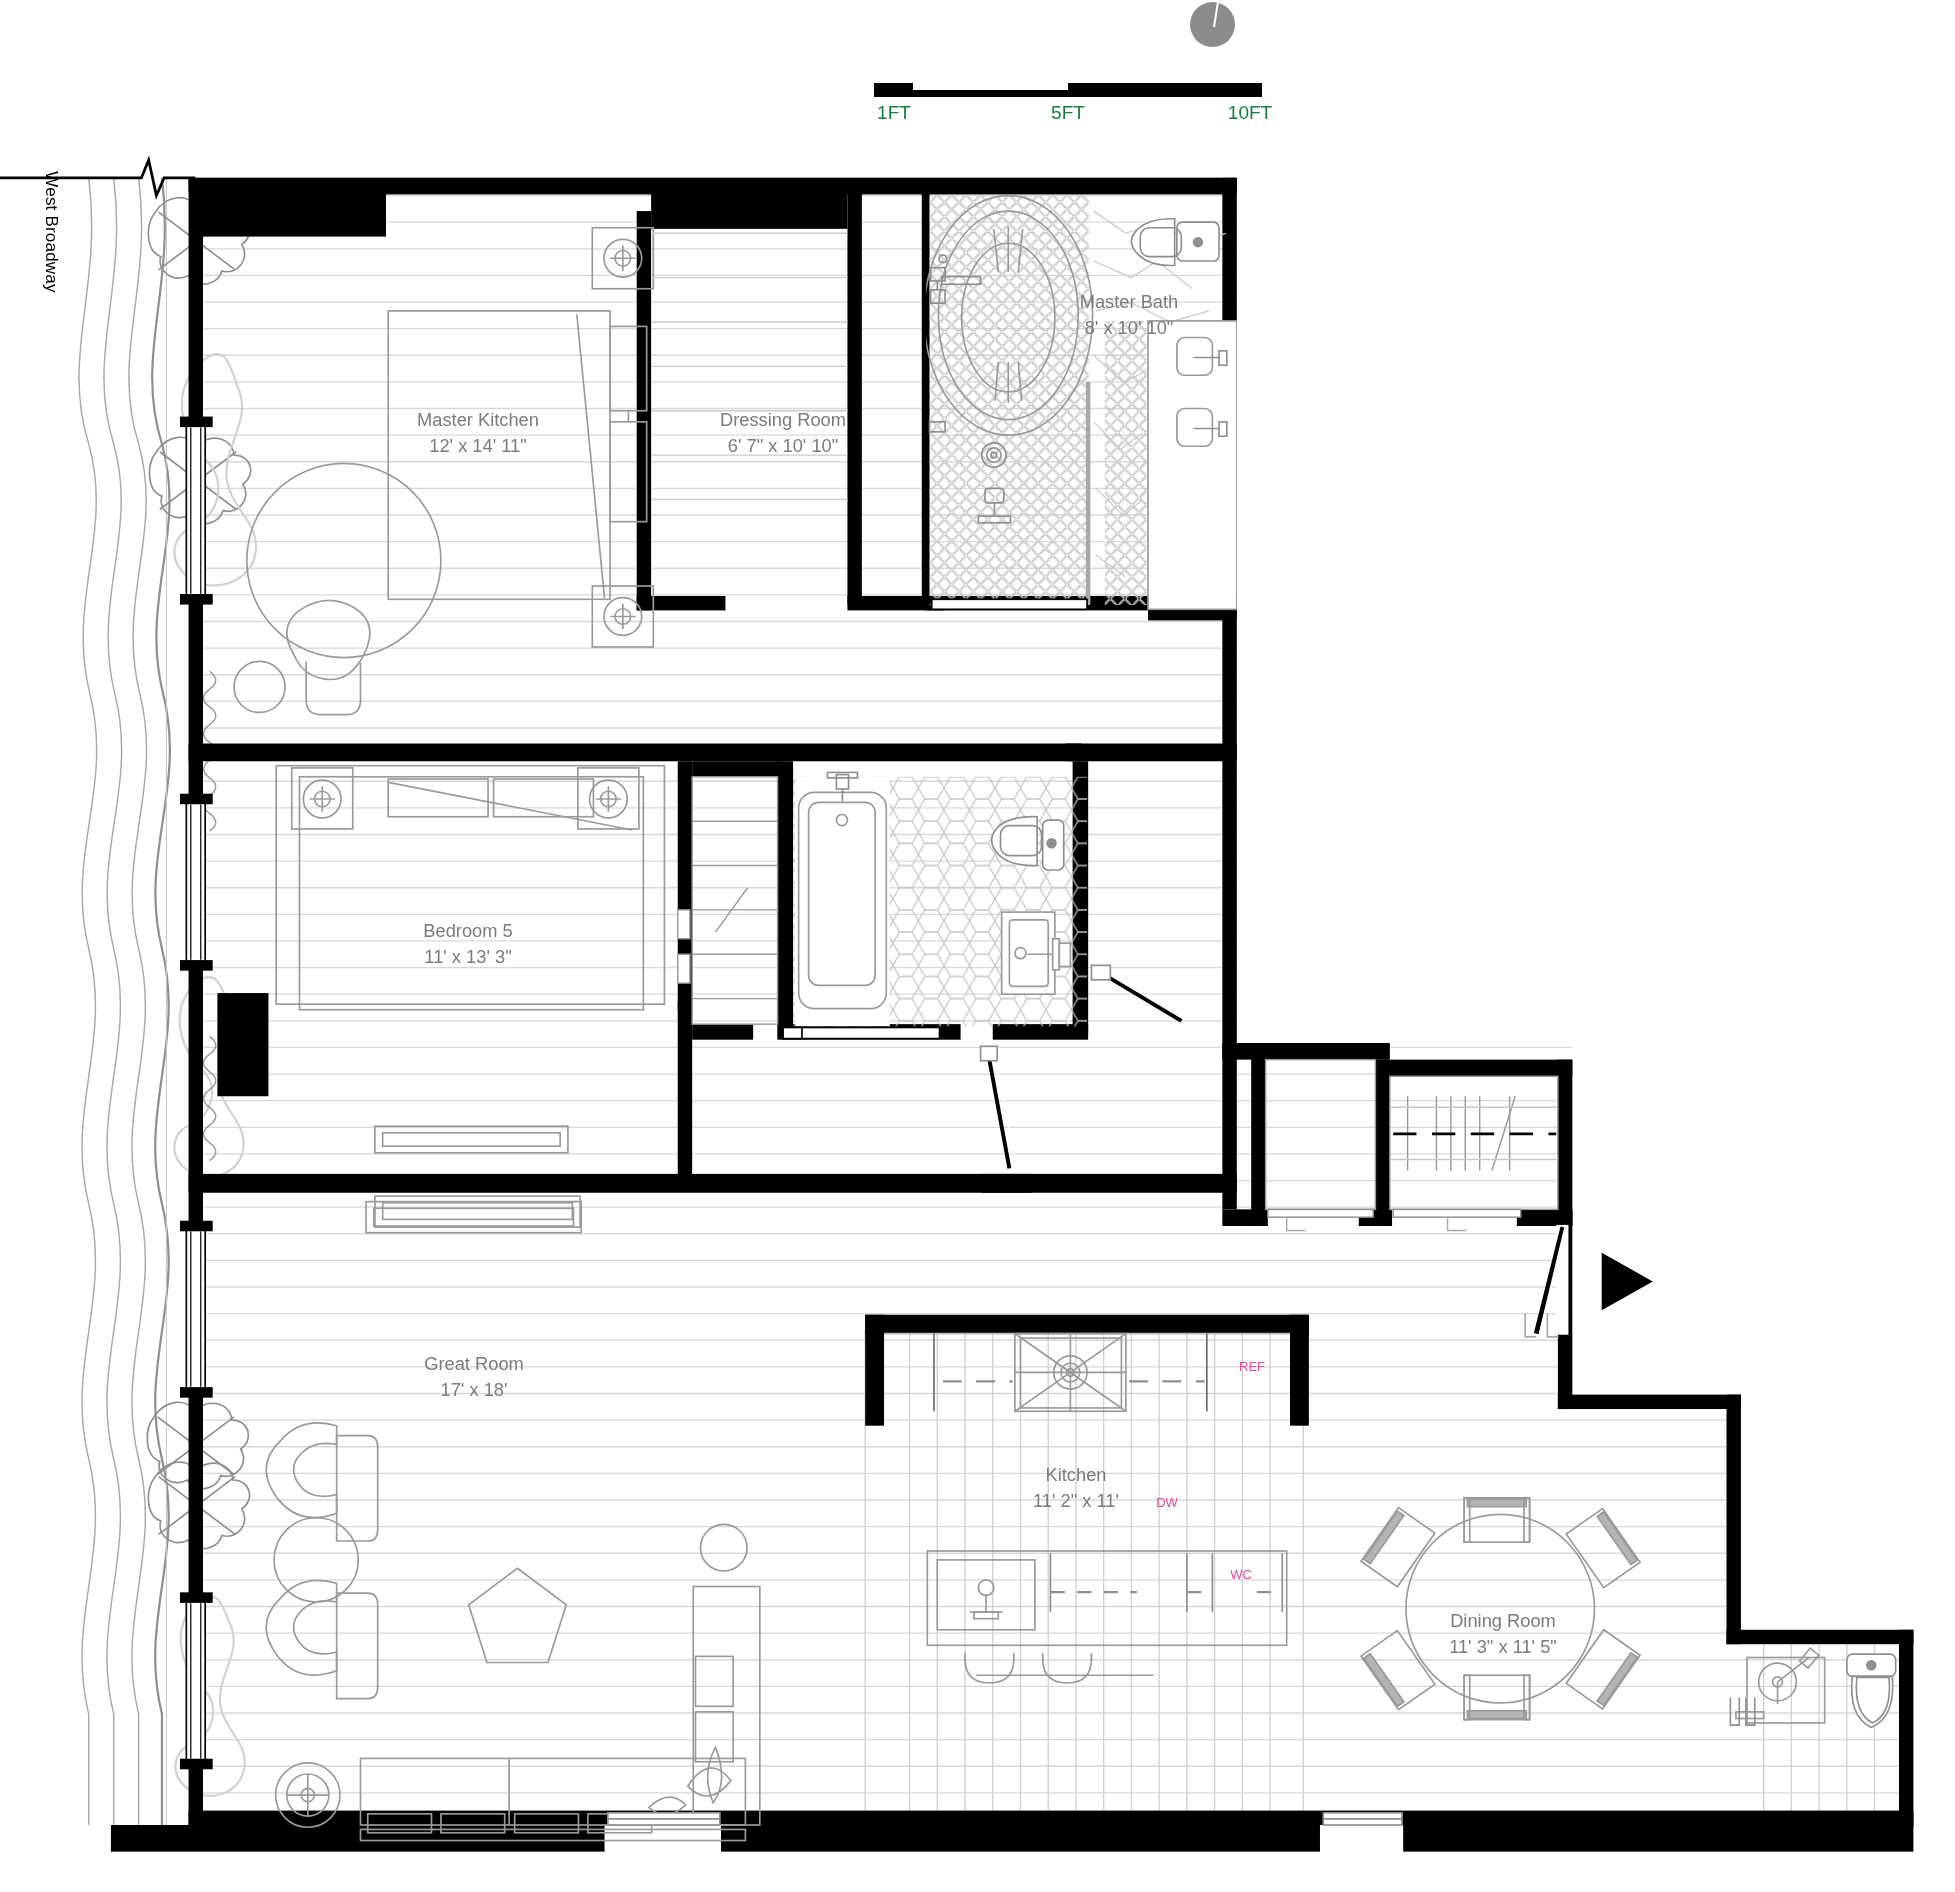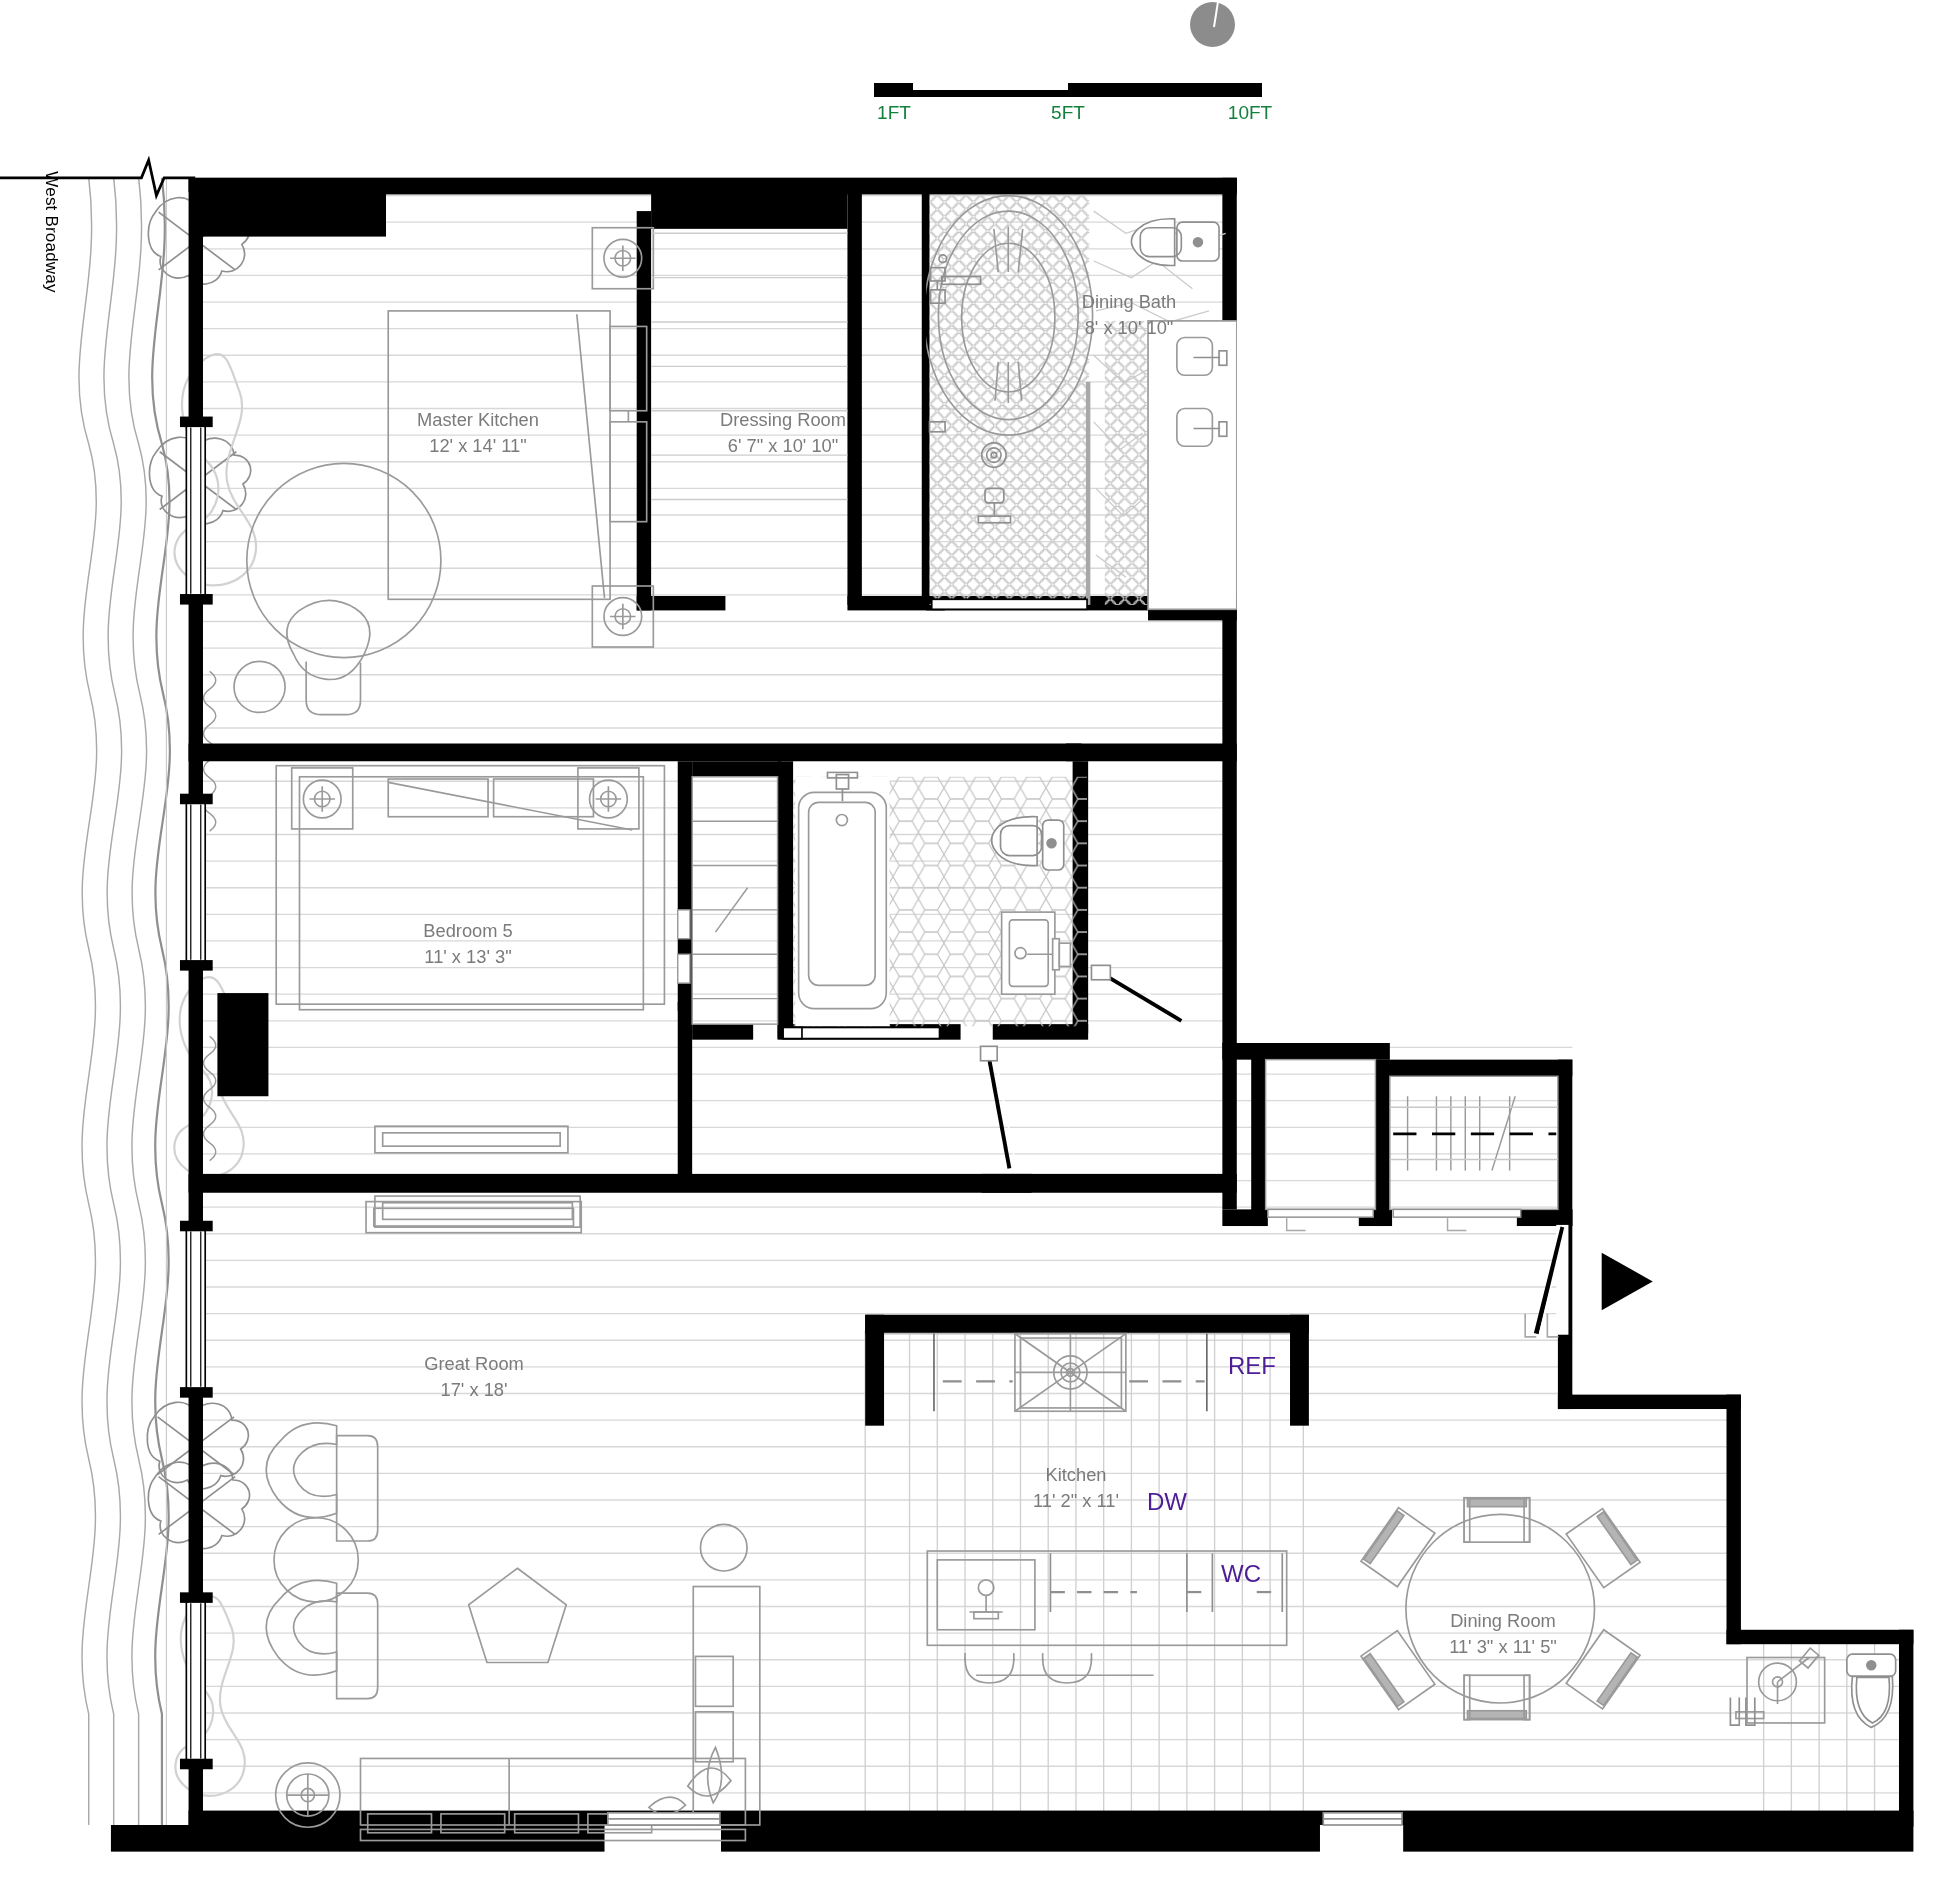--- a/index.html
+++ b/index.html
@@ -91,22 +91,22 @@
     line-height: 1.42;
     white-space: nowrap;
     transform: translate(-50%, -50%);
     pointer-events: none;
   }
   .rlabel .nm { display: block; }
   .rlabel .dm { display: block; }
 
   .applabel {
     position: absolute;
-    color: #4c1d95;
-    font-size: 24px;
+    color: #ec4899;
+    font-size: 13px;
     white-space: nowrap;
     transform: translate(-50%, -50%);
   }
 </style>
 </head>
 <body>
 
 <div id="stage">
 
   <svg id="plan-svg" viewBox="0 0 3525 3412" width="1955" height="1893">
@@ -799,21 +799,21 @@
 
   <div class="rlabel" style="left:478px;  top:433px;">
     <span class="nm">Master Kitchen</span>
     <span class="dm">12' x 14' 11"</span>
   </div>
   <div class="rlabel" style="left:783px; top:433px;">
     <span class="nm">Dressing Room</span>
     <span class="dm">6' 7" x 10' 10"</span>
   </div>
   <div class="rlabel" style="left:1129px; top:315px;">
-    <span class="nm">Dining Bath</span>
+    <span class="nm">Master Bath</span>
     <span class="dm">8' x 10' 10"</span>
   </div>
   <div class="rlabel" style="left:468px;  top:944px;">
     <span class="nm">Bedroom 5</span>
     <span class="dm">11' x 13' 3"</span>
   </div>
   <div class="rlabel" style="left:474px;  top:1377px;">
     <span class="nm">Great Room</span>
     <span class="dm">17' x 18'</span>
   </div>

